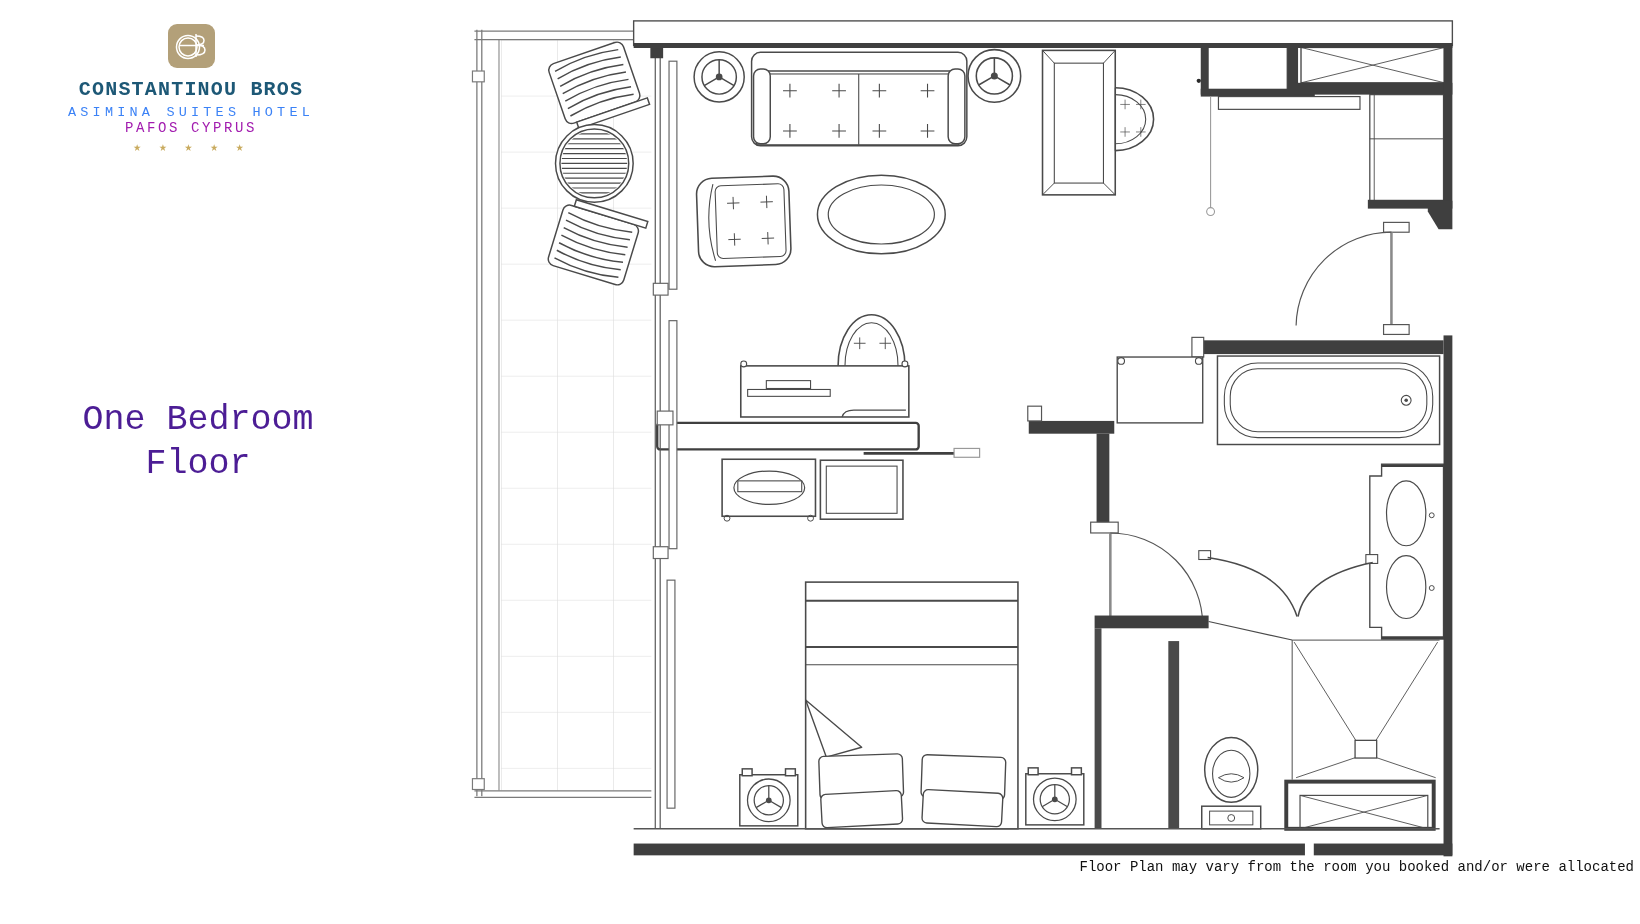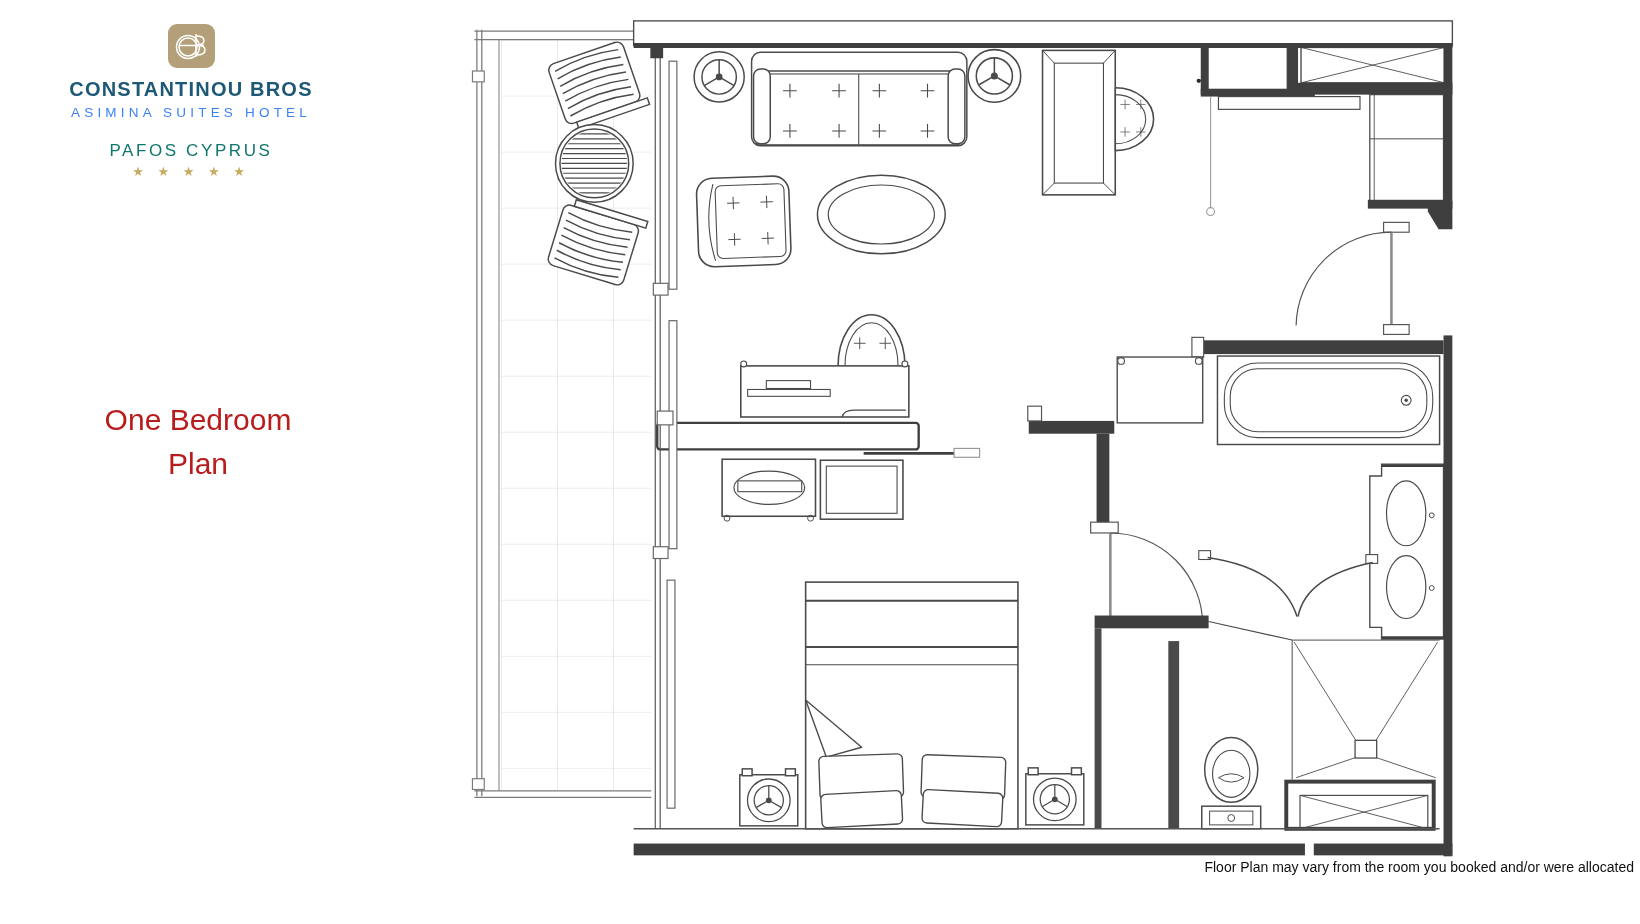--- a/index.html
+++ b/index.html
@@ -1,26 +1,26 @@
 <!DOCTYPE html>
 <html><head>
 <meta charset="utf-8">
 <style>
   html,body{margin:0;padding:0;background:#fff;}
   .canvas{position:relative;width:1640px;height:924px;background:#fff;overflow:hidden;
-          font-family:Liberation Sans, sans-serif;color:#1f1f1f;}
+          font-family:Liberation Mono, monospace;color:#1f1f1f;}
   .logo-block{position:absolute;left:52px;top:24px;width:278px;text-align:center;}
   .logo-square{width:47px;height:44px;margin:0 auto;background:#b3a079;border-radius:9px;
                display:flex;align-items:center;justify-content:center;}
   .brand-name{margin-top:10px;font-size:20px;font-weight:700;letter-spacing:1.2px;color:#1d5876;}
   .brand-sub{margin-top:4px;font-size:13.5px;letter-spacing:4.2px;color:#3b82f6;}
-  .brand-loc{margin-top:21px;font-size:17px;letter-spacing:2.6px;color:#0f766e;}
+  .brand-loc{margin-top:0;font-size:14px;letter-spacing:2.6px;color:#a21caf;}
   .brand-stars{margin-top:3px;font-size:13px;letter-spacing:5px;color:#c9ab5f;}
   .page-title{position:absolute;left:38px;top:398px;width:320px;text-align:center;
-              font-size:30px;line-height:44px;color:#b91c1c;}
+              font-size:35px;line-height:44px;color:#4c1d95;}
   .plan{position:absolute;left:450px;top:15px;}
   .disclaimer{position:absolute;right:6px;top:859px;font-size:14px;color:#101010;}
   svg{display:block;}
 </style>
 </head>
 <body>
 
 <div class="canvas">
 
   <div class="logo-block">
@@ -36,21 +36,21 @@
       </svg>
     </div>
     <div class="brand-name">CONSTANTINOU BROS</div>
     <div class="brand-sub">ASIMINA SUITES HOTEL</div>
     <div class="brand-loc">PAFOS CYPRUS</div>
     <div class="brand-stars">★ ★ ★ ★ ★</div>
   </div>
 
   <div class="page-title">
     <div>One Bedroom</div>
-    <div>Plan</div>
+    <div>Floor</div>
   </div>
 
   <svg class="plan" width="1015" height="860" viewBox="450 15 1015 875">
     <defs>
       <pattern id="tiles" x="493" y="40" width="57" height="57" patternUnits="userSpaceOnUse">
         <path d="M57,0 H0 V57" fill="none" stroke="#dcdcdc" stroke-width="1.2"></path>
       </pattern>
       <path id="plus" d="M-7,0H7M0,-7V7"></path>
       <g id="spk">
         <circle r="25.5" fill="#fff"></circle>

